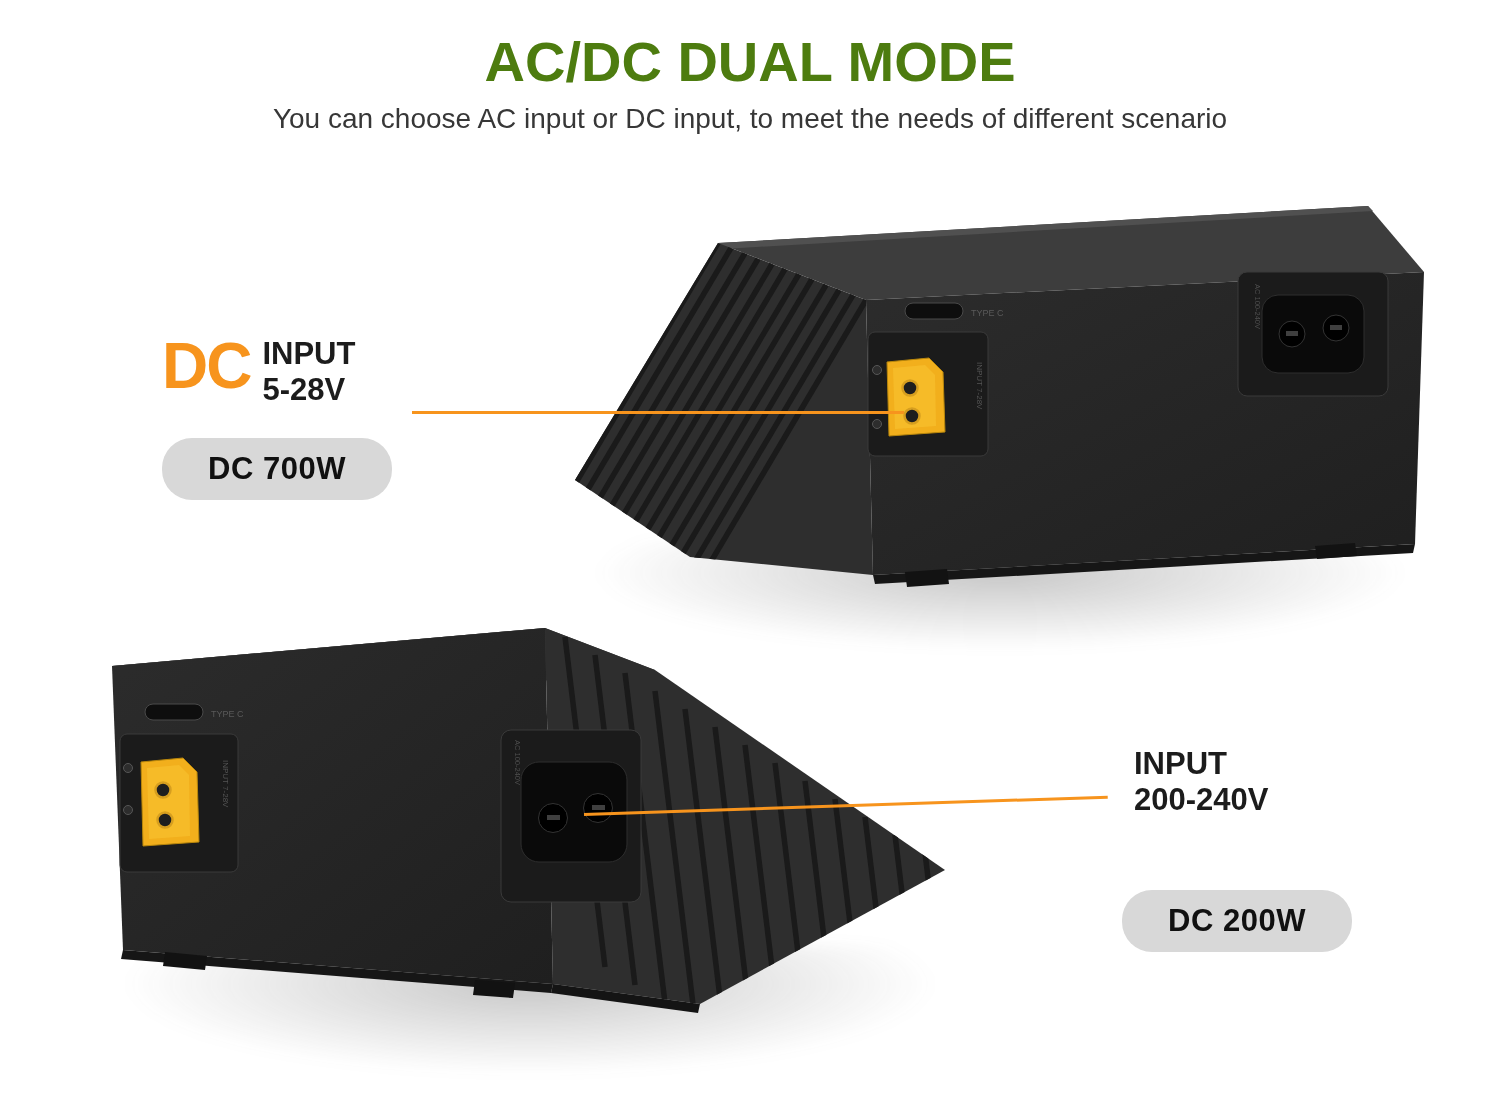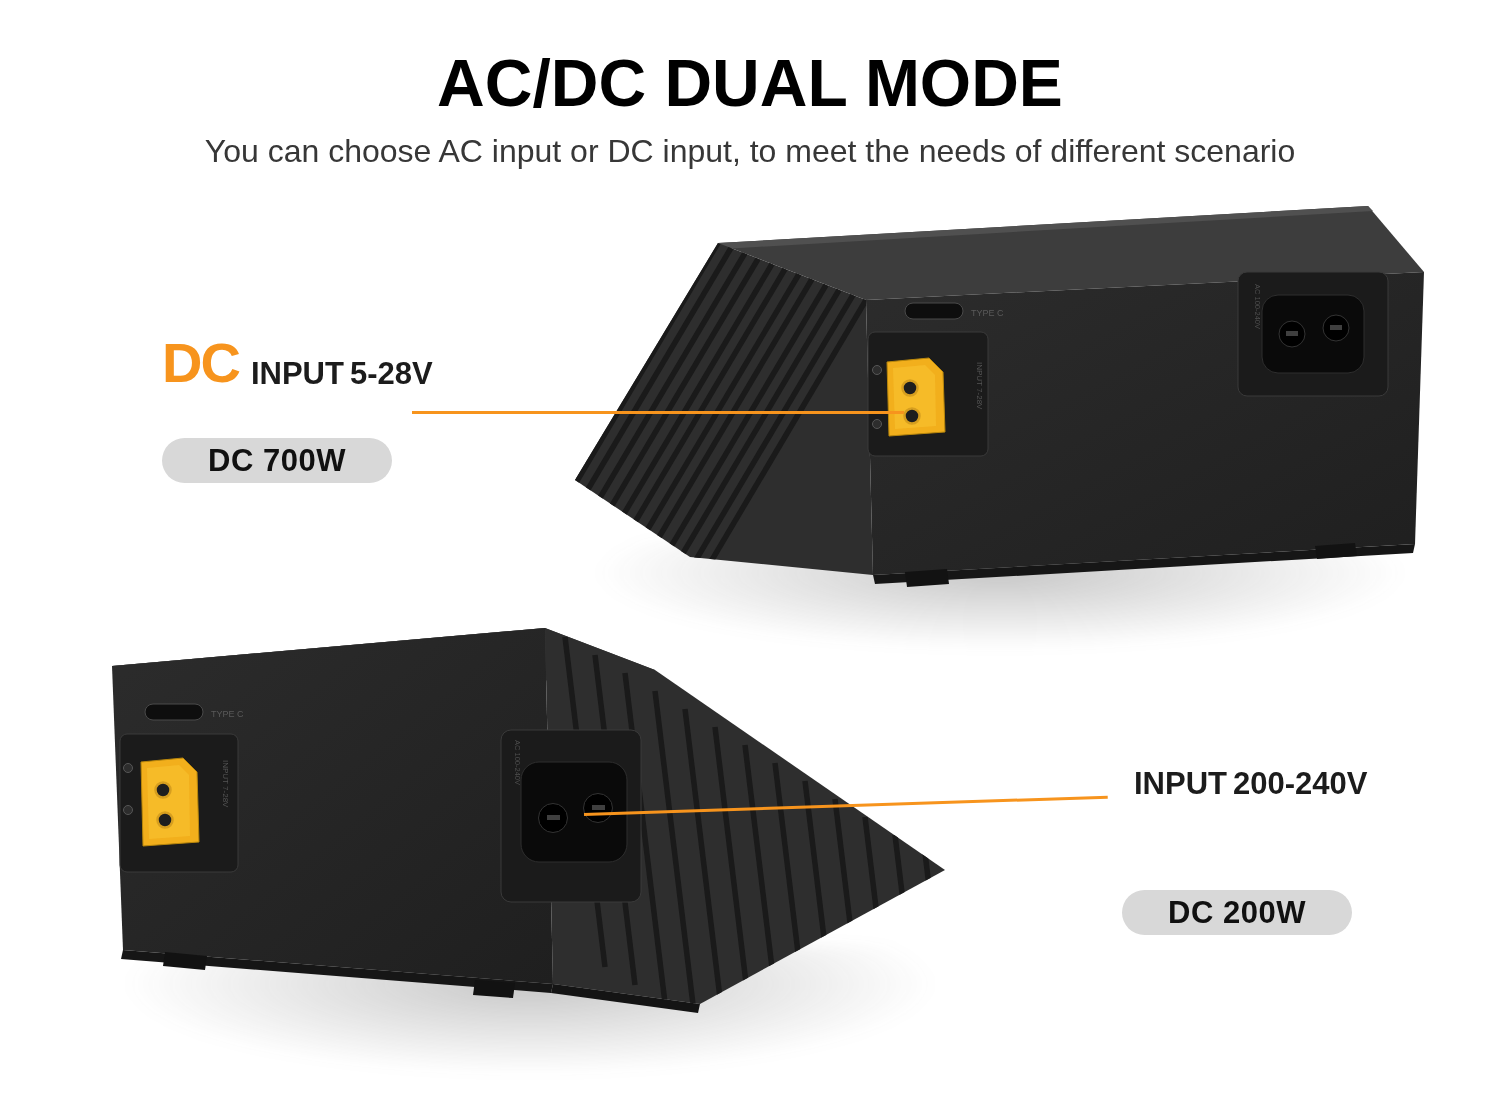--- a/index.html
+++ b/index.html
@@ -3,46 +3,46 @@
 <meta charset="utf-8">
 <style>
   html,body { margin:0; padding:0; background:#ffffff; }
   .page {
     position:relative; width:1500px; height:1096px; background:#ffffff;
     overflow:hidden; font-family:"Liberation Sans", sans-serif;
   }
   
   .header { position:absolute; top:34px; left:0; width:100%; text-align:center; }
   .title {
-    margin:16px; font-size:66px; font-weight:800; color:#000000;
+    margin:0; font-size:56px; font-weight:800; color:#4d7c0f;
     letter-spacing:0px; line-height:1.0;
   }
   .subtitle {
-    margin:12px 0 0 0; font-size:32px; font-weight:400; color:#373737; line-height:1.2;
+    margin:12px 0 0 0; font-size:28px; font-weight:400; color:#373737; line-height:1.2;
   }
   
   .device { position:absolute; }
   .reflection { position:absolute; pointer-events:none; filter:blur(7px); }
   .reflection-top {
     left:590px; top:540px; width:820px; height:110px;
     background:radial-gradient(ellipse at 50% 30%, rgba(70,70,70,0.30), rgba(255,255,255,0) 70%);
   }
   .reflection-bottom {
     left:120px; top:945px; width:820px; height:130px;
     background:radial-gradient(ellipse at 50% 30%, rgba(70,70,70,0.30), rgba(255,255,255,0) 70%);
   }
   
   .callout { position:absolute; display:flex; align-items:flex-start; }
   .abbr {
-    font-size:56px; font-weight:800; color:#F7941D; line-height:0.95; letter-spacing:-2px;
-  }
-  .stack { display:flex; flex-direction:row; margin-left:12px; margin-top:20px;gap:6px; }
+    font-size:64px; font-weight:800; color:#F7941D; line-height:0.95; letter-spacing:-2px;
+  }
+  .stack { display:flex; flex-direction:column; margin-left:12px; margin-top:0; }
   .stack span { font-size:31px; font-weight:700; color:#1c1c1c; line-height:1.15; letter-spacing:0px; }
   .badge {
-    position:absolute; width:230px; height:45px; background:#D8D8D8; border-radius:30px;
+    position:absolute; width:230px; height:62px; background:#D8D8D8; border-radius:30px;
     display:flex; align-items:center; justify-content:center;
     font-size:31px; font-weight:700; color:#101010; letter-spacing:0.5px;
   }
   .leader { position:absolute; height:3px; background:#F7941D; }
   #leader-dc { left:412px; top:411px; width:492px; }
   #leader-ac { left:584px; top:813px; width:524px; transform:rotate(-1.9deg); transform-origin:left center; }
   #callout-dc { left:162px; top:336px; }
   #badge-dc  { left:162px; top:438px; }
   #callout-ac { left:1122px; top:746px; }
   #badge-ac  { left:1122px; top:842px;margin-top:48px; }

